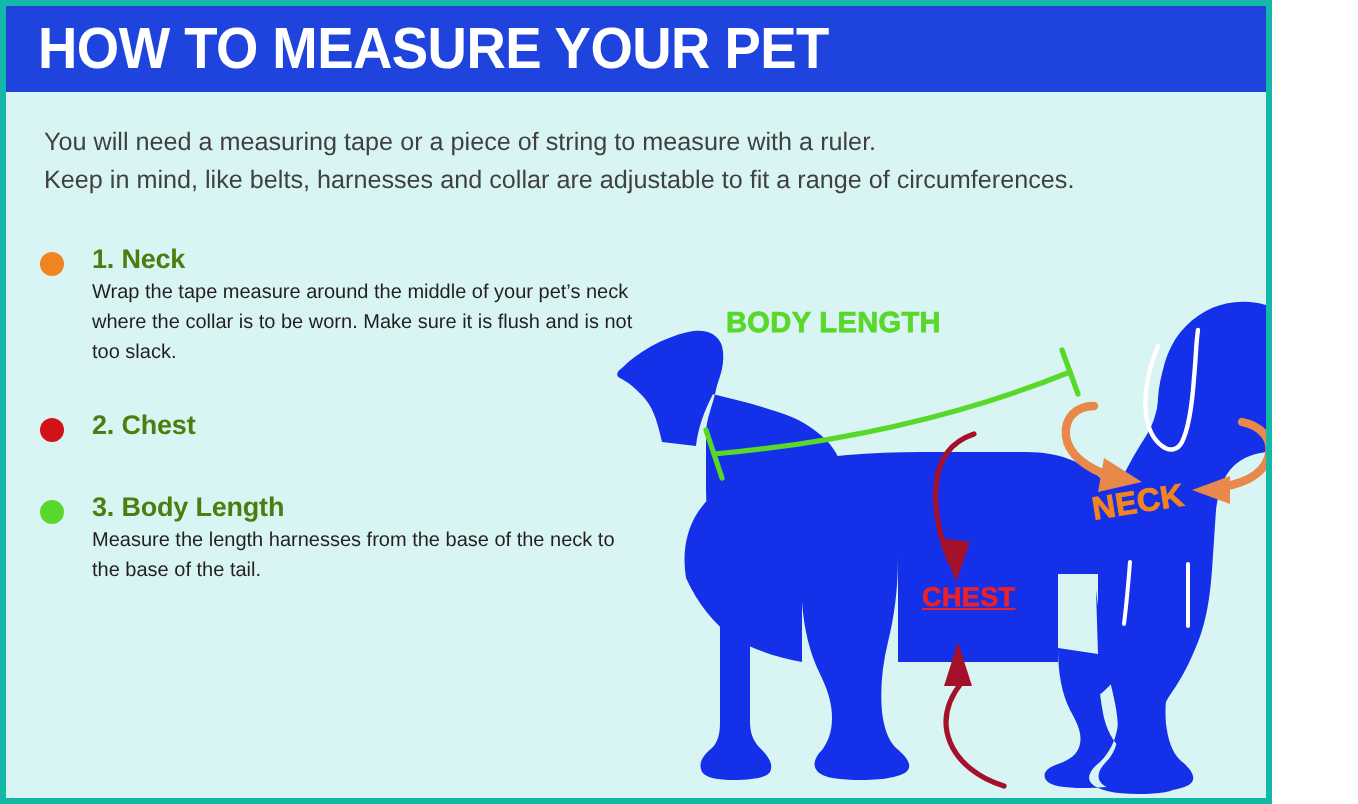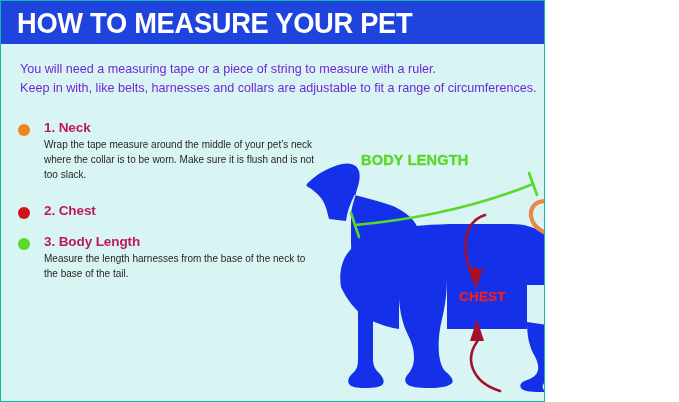--- a/index.html
+++ b/index.html
@@ -2,27 +2,27 @@
 <html><head>
 <meta charset="utf-8">
 <style>
   html, body {
     margin: 0;
     padding: 0;
     background: #ffffff;
   }
   #infographic {
     position: relative;
-    width: 545px;
+    width: 636px;
     height: 402px;
     background: #d9f5f3;
     overflow: hidden;
     font-family: "Liberation Sans", sans-serif;
     box-sizing: border-box;
-    border: 1px solid #14b8a6;
+    border: 3px solid #14b8a6;
   }
 
   
   .header-bar {
     position: absolute;
     left: 0;
     top: 0;
     width: 679px;
     height: 43px;
     background: #1f44de;
@@ -44,21 +44,21 @@
   }
 
   
   .intro {
     position: absolute;
     left: 19px;
     top: 59px;
     width: 640px;
     font-size: 12.6px;
     line-height: 19px;
-    color: #6d28d9;
+    color: #404040;
   }
   .intro-line { white-space: nowrap; display: block; }
 
   
   .steps {
     position: absolute;
     left: 17px;
     top: 118px;
     width: 290px;
   }
@@ -74,33 +74,33 @@
     width: 12px;
     height: 12px;
     border-radius: 50%;
   }
   .bullet-neck  { background: #f2841f; }
   .bullet-chest { background: #d31118; }
   .bullet-body  { background: #58d82a; }
   .step-title {
     font-size: 13.5px;
     font-weight: bold;
-    color: #be185d;
+    color: #4d7c0f;
     line-height: 17px;
     margin-bottom: 1px;
     letter-spacing: -0.1px;
   }
   .step-desc {
     font-size: 10px;
     line-height: 15.2px;
     color: #231f20;
     width: 272px;
   }
   .step-neck  { margin-bottom: 19px; }
-  .step-chest { margin-bottom: 14px; }
+  .step-chest { margin-bottom: 24px; }
 
   
   .diagram {
     position: absolute;
     left: 300px;
     top: 96px;
     width: 379px;
     height: 306px;
   }
   .diagram svg { display: block; }
@@ -139,21 +139,21 @@
 <body>
 
 <div id="infographic">
 
   <div class="header-bar">
     <div class="header-title">HOW TO MEASURE YOUR PET</div>
   </div>
 
   <div class="intro">
     <span class="intro-line">You will need a measuring tape or a piece of string to measure with a ruler.</span>
-    <span class="intro-line">Keep in with, like belts, harnesses and collars are adjustable to fit a range of circumferences.</span>
+    <span class="intro-line">Keep in mind, like belts, harnesses and collar are adjustable to fit a range of circumferences.</span>
   </div>
 
   <div class="steps">
 
     <div class="step step-neck">
       <span class="step-bullet bullet-neck"></span>
       <div class="step-title">1. Neck</div>
       <div class="step-desc">Wrap the tape measure around the middle of your pet’s neck where the collar is to be worn. Make sure it is flush and is not too slack.</div>
     </div>
 
@@ -327,16 +327,16 @@
         <path fill="none" stroke="#a5112a" stroke-width="2.6" stroke-linecap="round" d="M 184,118 C 172,122 166,131 165,144 C 164,156 167,170 172,182"></path>
         <polygon fill="#a5112a" points="167,170 175,192 182,172"></polygon>
         <path fill="none" stroke="#a5112a" stroke-width="2.6" stroke-linecap="round" d="M 178,242 C 170,252 168,262 172,272 C 176,282 186,290 199,294"></path>
         <polygon fill="#a5112a" points="169,244 176,222 183,244"></polygon>
       </g>
 
     </svg>
 
     <div class="lbl lbl-body-length" style="left:60px; top:55px;text-align:center;">BODY LENGTH</div>
     <div class="lbl lbl-neck" style="left:242px; top:148px;">NECK</div>
-    <div class="lbl lbl-chest" style="left:158px; top:192px;">CHEST</div>
+    <div class="lbl lbl-chest" style="left:158px; top:192px;text-decoration:underline;">CHEST</div>
   </div>
 
 </div>
 
 </body></html>

